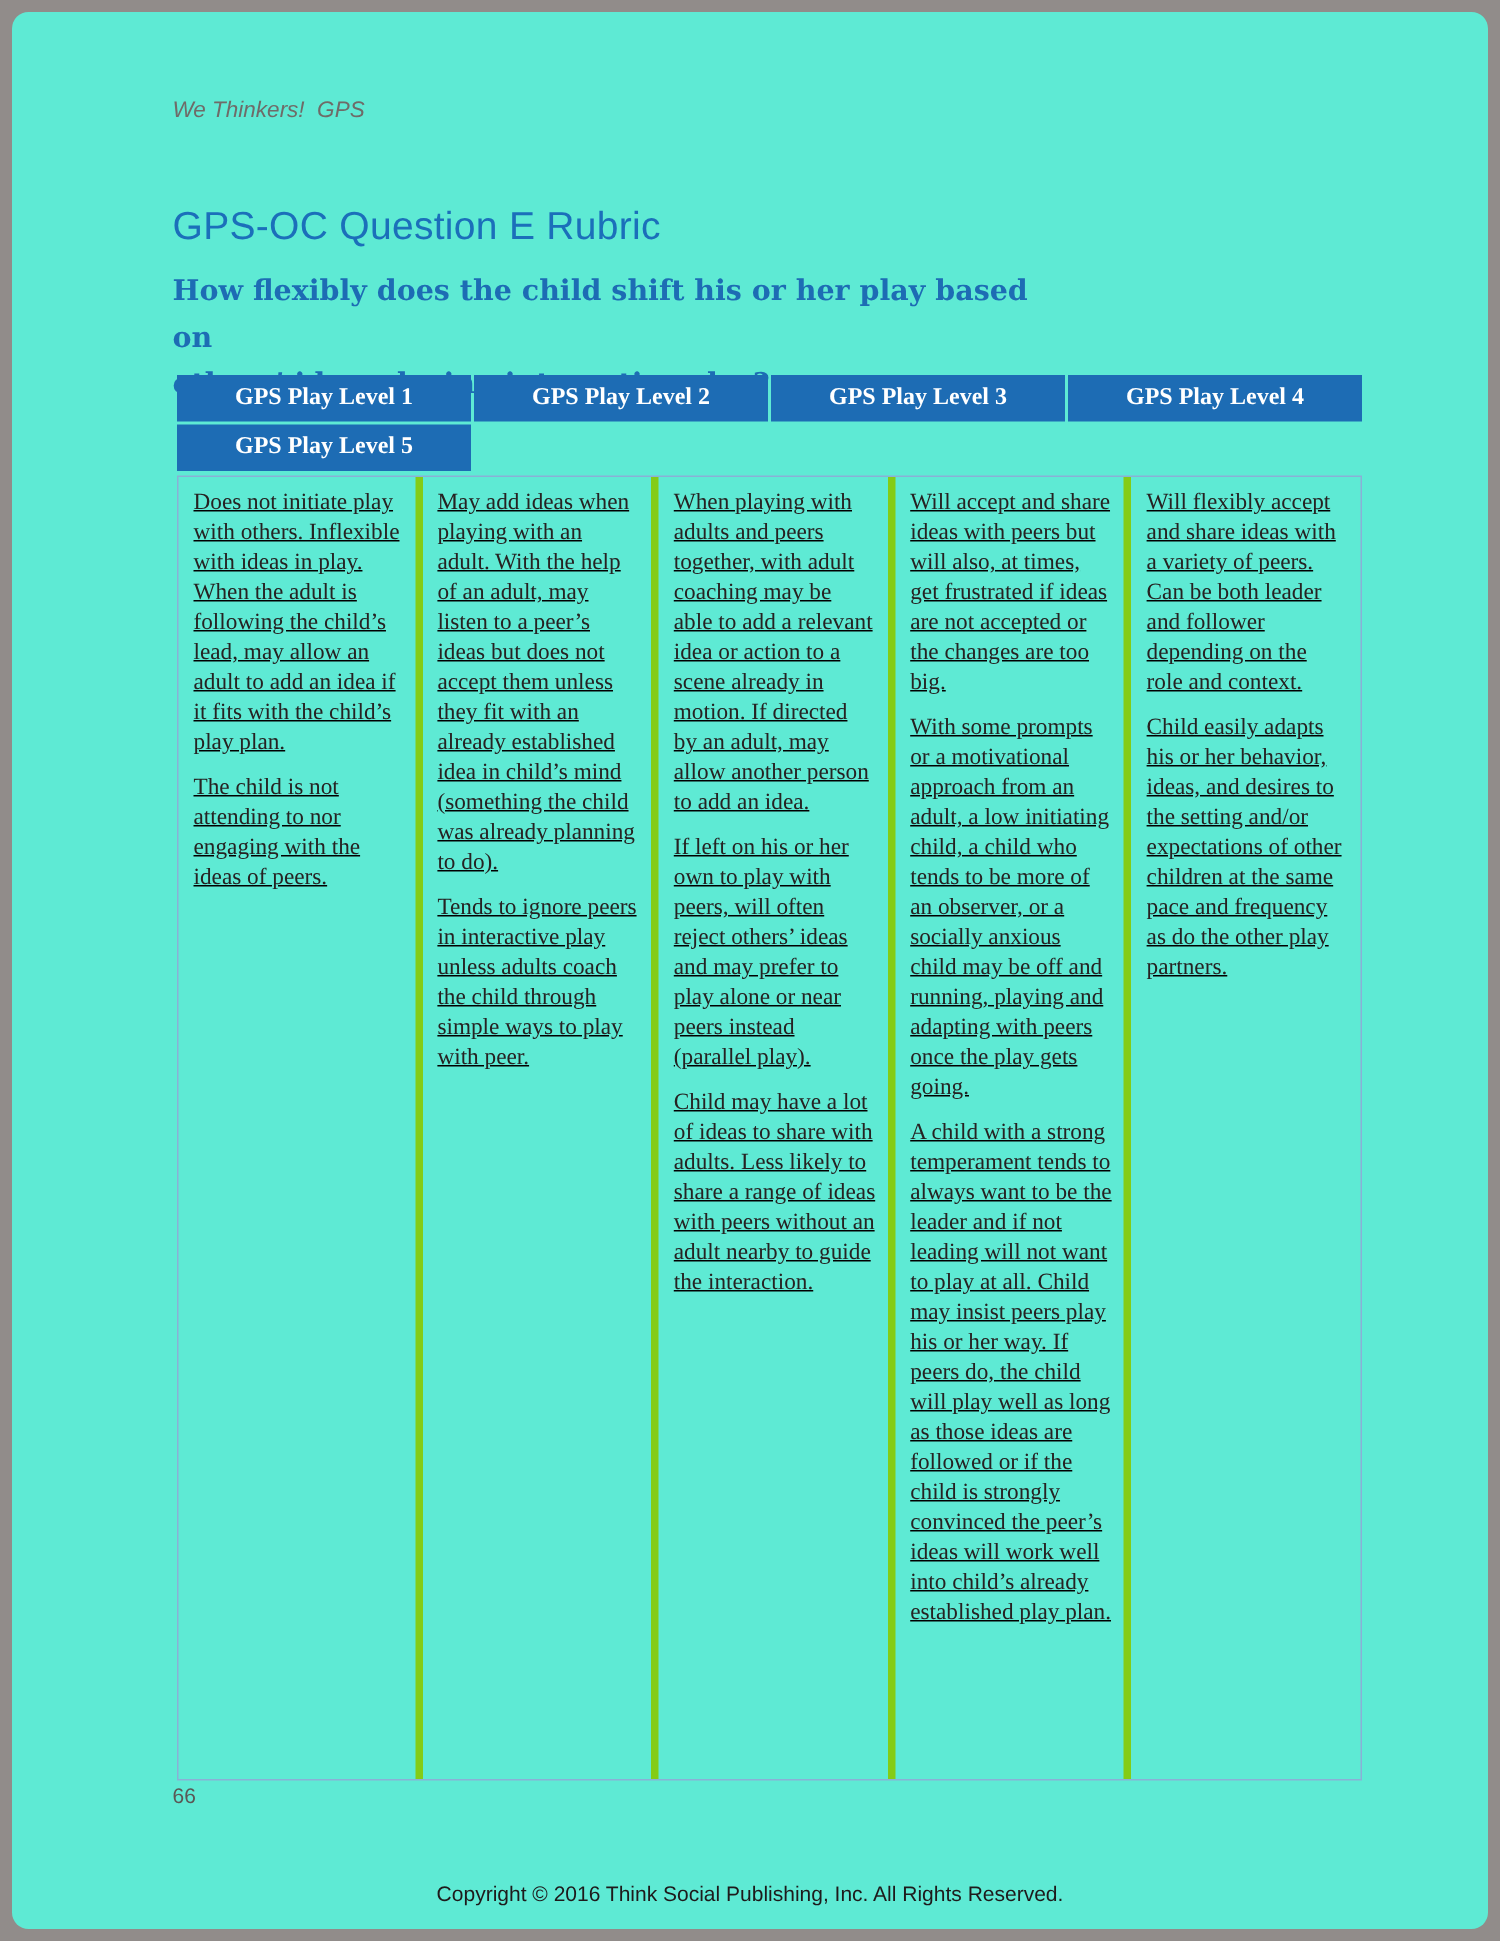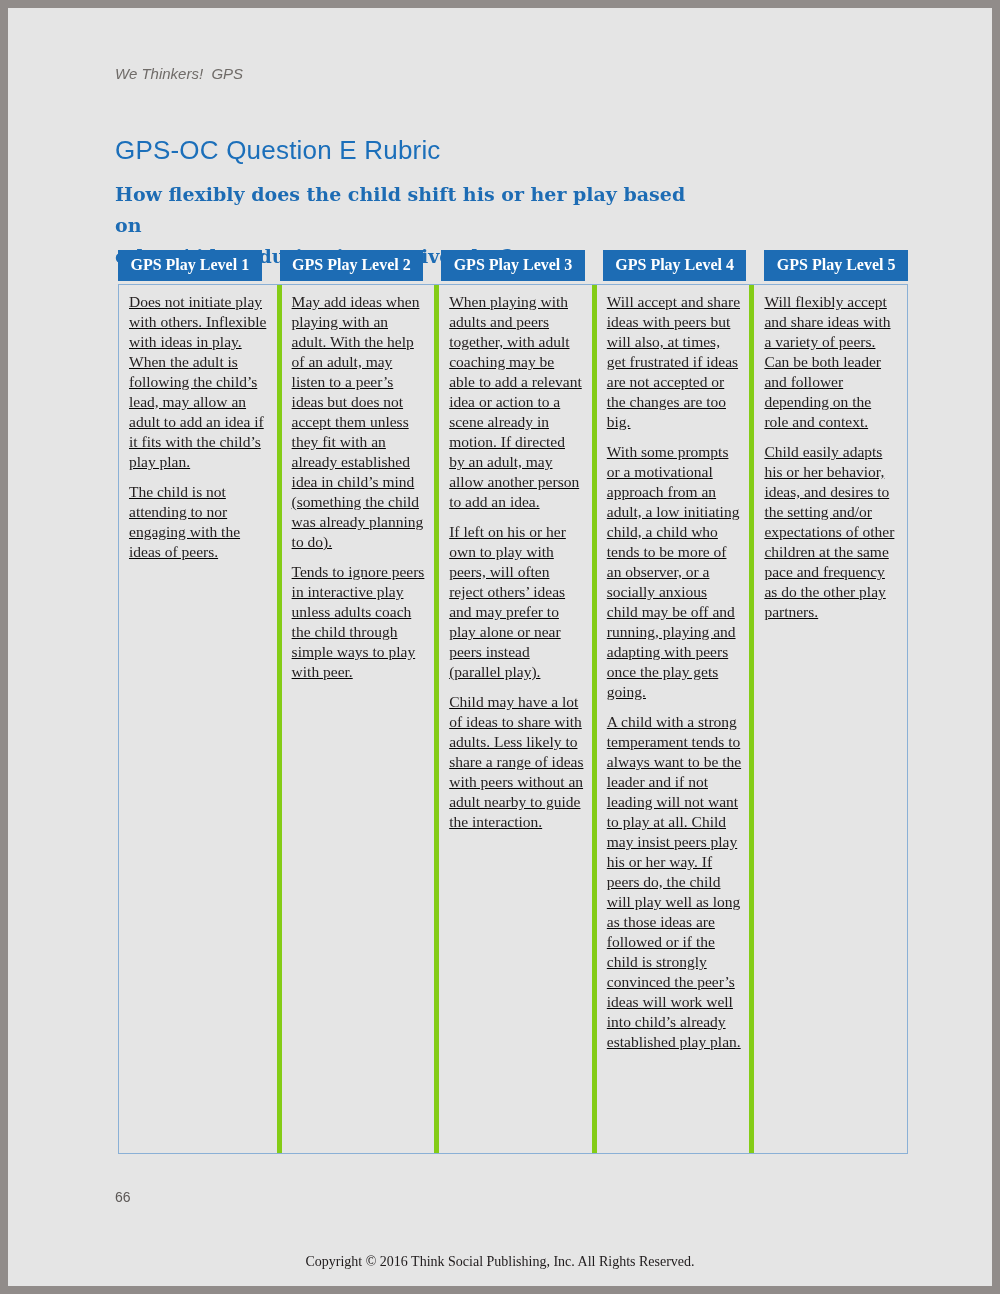--- a/index.html
+++ b/index.html
@@ -6,21 +6,22 @@
   html, body { width: 1000px; height: 1294px; }
   body {
     background: #918c8a;
     font-family: "Liberation Sans", sans-serif;
     position: relative;
   }
   .page {
     position: absolute;
     left: 8px; top: 8px;
     width: 984px; height: 1278px;
-    background: #e5e5e5;
+    background: #5eead4;
+    border-radius: 11px;
   }
   .running-head {
     position: absolute;
     left: 107px; top: 57px;
     font-size: 15px;
     font-style: italic;
     color: #6f6b68;
     white-space: pre;
   }
   .page-title {
@@ -41,22 +42,22 @@
     line-height: 31px;
     color: #1d6cb4;
   }
   .rubric-table {
     position: absolute;
     left: 110px; top: 242px;
     width: 790px;
   }
   .rubric-header-row {
     display: grid;
-    grid-template-columns: repeat(5, 1fr);
-    gap: 18px;
+    grid-template-columns: repeat(4, 1fr);
+    gap: 2px;
   }
   .rubric-header-cell {
     background: #1d6cb4;
     color: #ffffff;
     font-family: "Liberation Serif", serif;
     font-weight: 700;
     font-size: 16px;
     text-align: center;
     padding: 6px 0 7px;
   }
@@ -85,21 +86,21 @@
     position: absolute;
     left: 107px; top: 1181px;
     font-size: 14px;
     color: #5b5755;
   }
   .copyright {
     position: absolute;
     left: 0; top: 1246px;
     width: 100%;
     text-align: center;
-    font-family: Liberation Serif, serif;
+    font-family: Liberation Sans, sans-serif;
     font-size: 14px;
     color: #1e1a1b;
   }
 </style>
 </head>
 <body>
 
 <div class="page">
 
   <div class="running-head">We Thinkers!  GPS</div>

